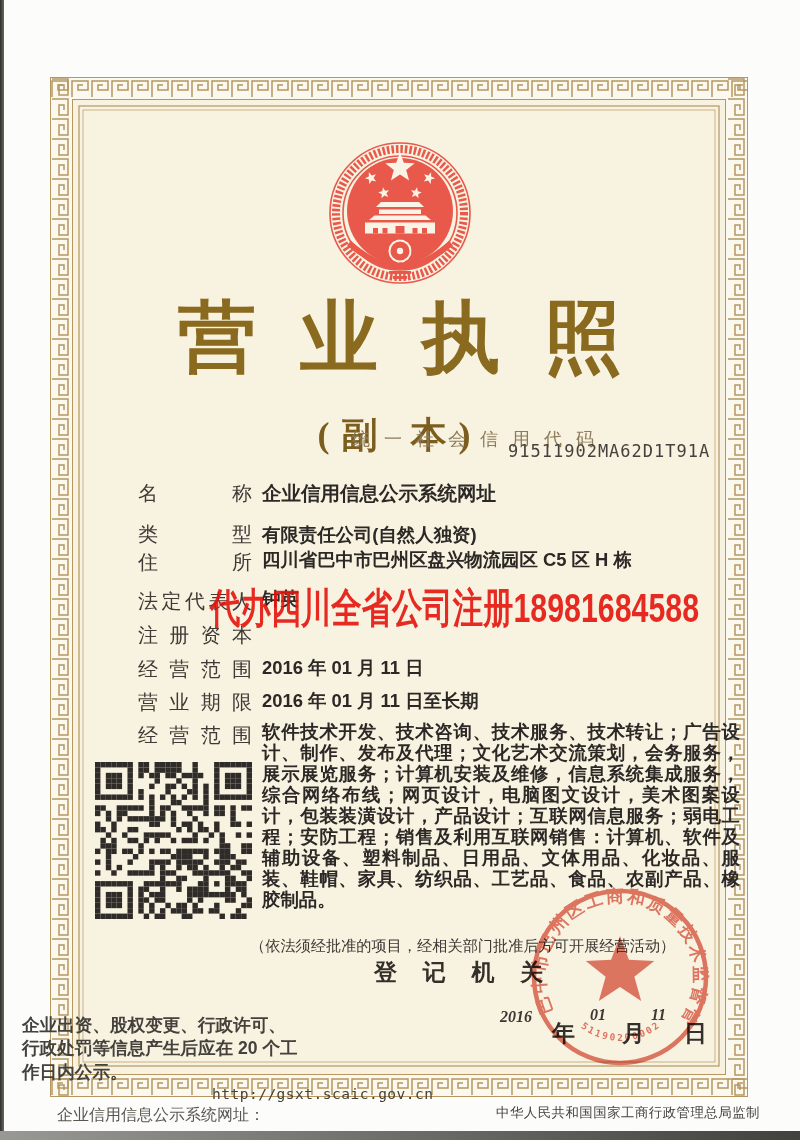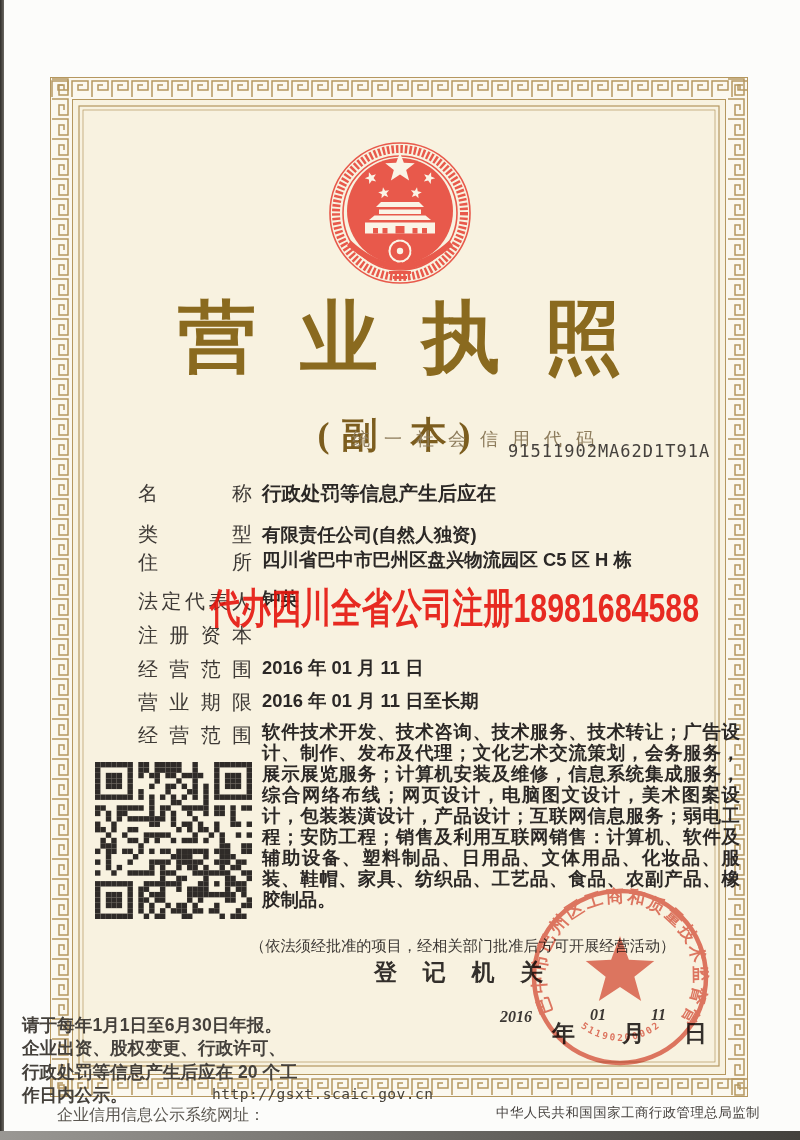--- a/index.html
+++ b/index.html
@@ -119,21 +119,21 @@
       <rect x="393" y="276" width="14" height="3" fill="#e8594b"></rect>
     </g>
   </svg>
 
   <div class="abs doc-title">营业执照</div>
   <div class="abs doc-subtitle serif">(副 本)</div>
   <div class="abs credit-label serif">统一社会信用代码</div>
   <div class="abs credit-code mono">91511902MA62D1T91A</div>
 
   <div class="abs row-label serif" style="top:480px">名称</div>
-  <div class="abs row-value v-name" style="top:480px">行政处罚等信息产生后应在</div>
+  <div class="abs row-value v-name" style="top:480px">企业信用信息公示系统网址</div>
 
   <div class="abs row-label serif" style="top:521px">类型</div>
   <div class="abs row-value" style="top:522px">有限责任公司(自然人独资)</div>
 
   <div class="abs row-label serif" style="top:549px">住所</div>
   <div class="abs row-value" style="top:547px">四川省巴中市巴州区盘兴物流园区 C5 区 H 栋</div>
 
   <div class="abs row-label serif" style="top:588px">法定代表人</div>
   <div class="abs row-value" style="top:586px">钟英</div>
 
@@ -565,21 +565,20 @@
   <div class="abs registry serif">登 记 机 关</div>
 
   <div class="abs d-num serif" style="left:500px;top:1008px">2016</div>
   <div class="abs d-char serif" style="left:552px;top:1018px">年</div>
   <div class="abs d-num serif" style="left:590px;top:1006px">01</div>
   <div class="abs d-char serif" style="left:622px;top:1018px">月</div>
   <div class="abs d-num serif" style="left:651px;top:1006px">11</div>
   <div class="abs d-char serif" style="left:684px;top:1018px">日</div>
 
   <div class="abs report-notes">
-    <div>请于每年1月1日至6月30日年报。</div>
     <div>企业出资、股权变更、行政许可、</div>
     <div>行政处罚等信息产生后应在 20 个工</div>
     <div>作日内公示。</div>
   </div>
   <div class="abs pub-url mono">http://gsxt.scaic.gov.cn</div>
   <div class="abs pub-label serif">企业信用信息公示系统网址：</div>
   <div class="abs issuer serif">中华人民共和国国家工商行政管理总局监制</div>
 
   <svg class="seal-svg" width="800" height="1140" viewBox="0 0 800 1140">
     <g opacity="0.8">

